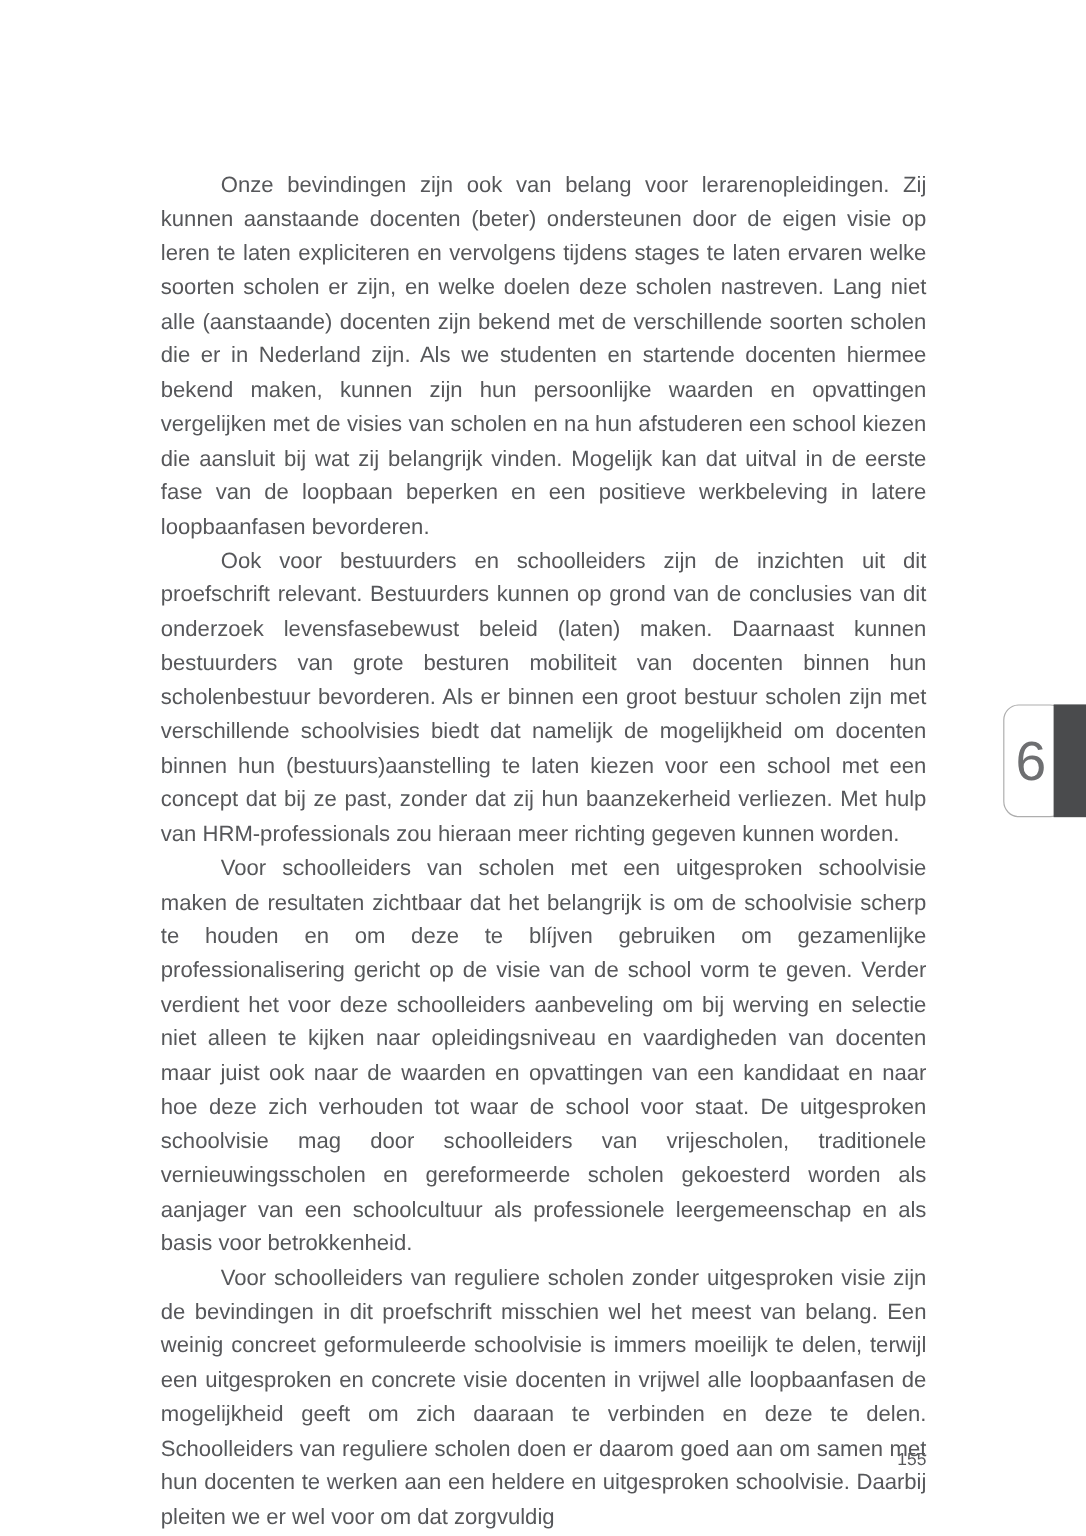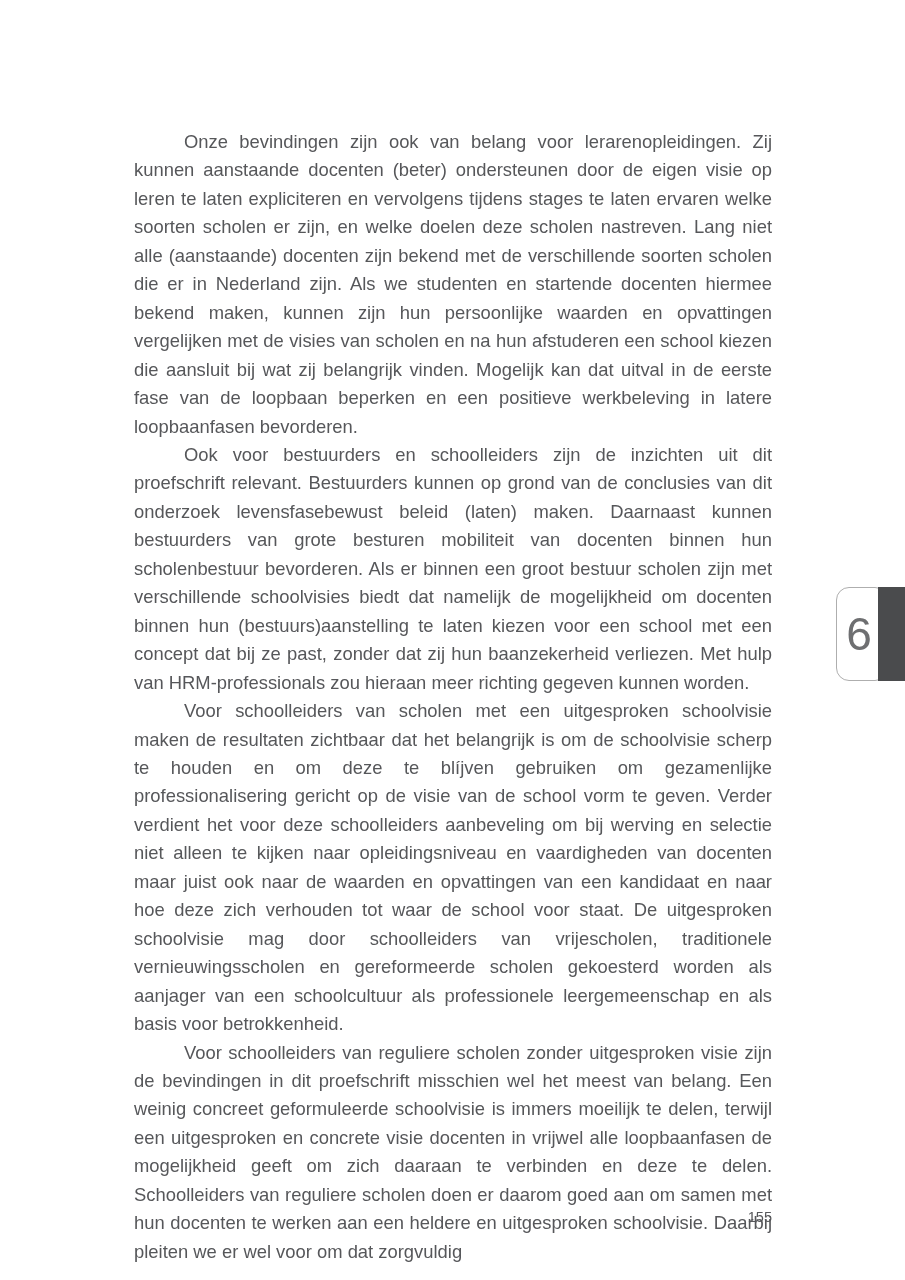--- a/index.html
+++ b/index.html
@@ -20,21 +20,21 @@
     left: 134px;
     width: 638px;
     text-align: right;
     font-size: 15.5px;
     letter-spacing: 0.2px;
     color: var(--header-text, #58595b);
   }
 
   .text-block {
     position: absolute;
-    top: 128px;
+    top: 140px;
     left: 134px;
     width: 638px;
     font-size: 18.4px;
     line-height: 28.45px;
     text-align: justify;
     color: var(--body-text, #56575a);
   }
   .text-block p {
     margin: 0;
     text-indent: 50px;

